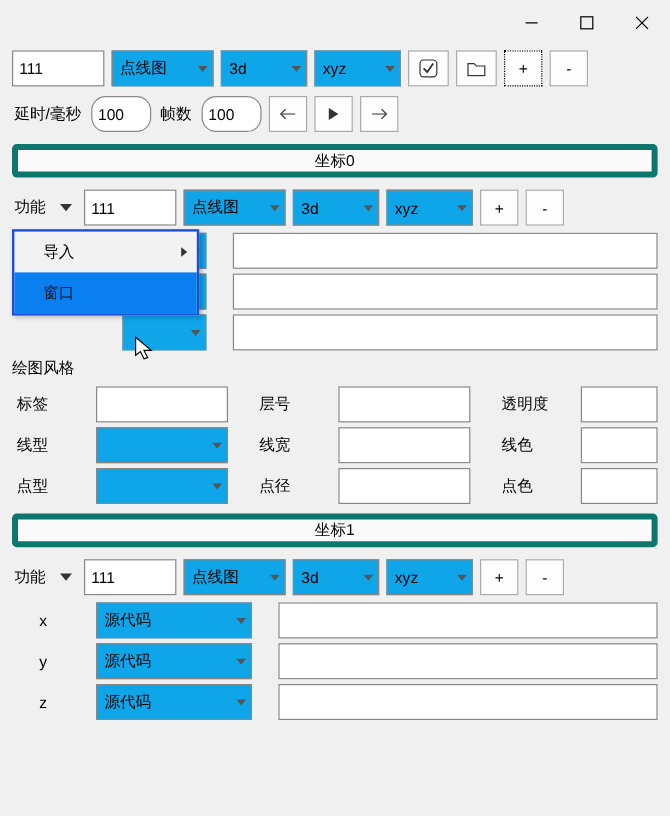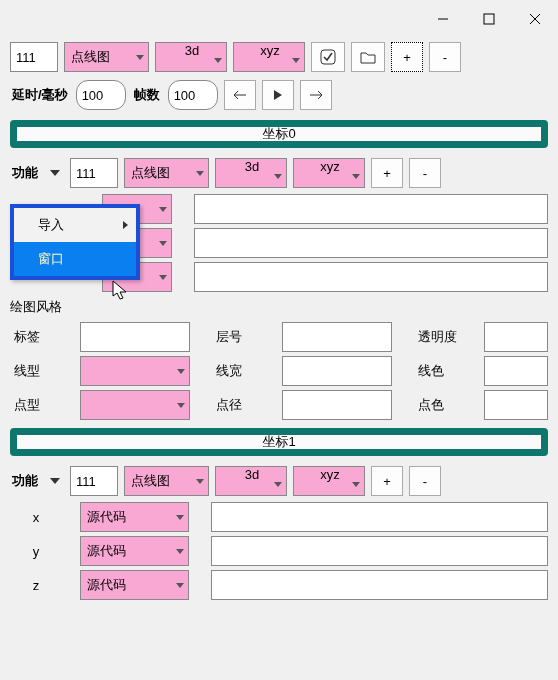--- a/index.html
+++ b/index.html
@@ -39,21 +39,21 @@
   height: 30px;
   border: 1px solid #888;
   background: #fff;
   padding: 0 5px;
   font-size: 13px;
   font-family: inherit;
 }
 .select {
   height: 30px;
   border: 1px solid #888;
-  background: #f9a8d4;
+  background: #0ea5e9;
   display: flex;
   align-items: center;
   padding: 0 4px 0 6px;
   cursor: pointer;
   position: relative;
 }
 .select .arrow {
   margin-left: auto;
   width: 0; height: 0;
   border-left: 4px solid transparent;
@@ -65,74 +65,74 @@
   min-width: 32px;
   border: 1px solid #aaa;
   background: #fdfdfd;
   display: flex;
   align-items: center;
   justify-content: center;
   cursor: pointer;
   padding: 0 8px;
 }
 .btn.dotted { border: 1px dotted #000; }
-.label { padding: 0 2px; font-weight: bold; }
+.label { padding: 0 2px; }
 .section-hdr {
   margin: 6px 10px;
   height: 28px;
-  border: 7px solid #0f766e;
+  border: 5px solid #0f766e;
   border-radius: 4px;
   background: #fafafa;
   display: flex;
   align-items: center;
   justify-content: center;
   cursor: pointer;
 }
 .lbl-col { width: 48px; text-align: left; padding-left: 4px; }
 .lbl-col.c { text-align: center; }
 .menu {
   position: absolute;
   left: 10px;
-  top: 204px;
-  width: 130px;
+  top: 191px;
+  width: 156px;
   background: #f2f2f2;
-  border: 4px solid #1d4ed8;
+  border: 2px solid #1d4ed8;
   box-shadow: 2px 2px 4px rgba(0,0,0,0.25);
   z-index: 100;
 }
 .menu-item {
   height: 34px;
   display: flex;
   align-items: center;
   padding: 0 12px 0 24px;
   cursor: pointer;
   position: relative;
 }
-.menu-item.sel { background: #0a7ff0; color: #fef9c3; }
+.menu-item.sel { background: #0a7ff0; color: #0f172a; }
 .menu-item .sub {
   position: absolute;
   right: 8px;
   width: 0; height: 0;
   border-top: 4px solid transparent;
   border-bottom: 4px solid transparent;
   border-left: 5px solid #333;
 }
 .cursor {
   position: absolute;
   left: 112px;
   top: 280px;
   z-index: 101;
   pointer-events: none;
 }
-.w55 { width: 48px; }
+.w55 { width: 77px; }
 .w50 { width: 50px; border-radius: 12px; }
-.w72 { width: 72px; flex-direction: column; }
+.w72 { width: 72px; }
 .w85 { width: 85px; }
 .w110 { width: 110px; }
-.w130 { width: 109px; }
+.w130 { width: 130px; }
 .flex1 { flex: 1; min-width: 0; }
 </style>
 </head>
 <body>
 
 <div class="titlebar">
   <div class="tb-btn">
     <svg width="12" height="12">
         <line x1="1" y1="6" x2="11" y2="6"></line>
       </svg>

